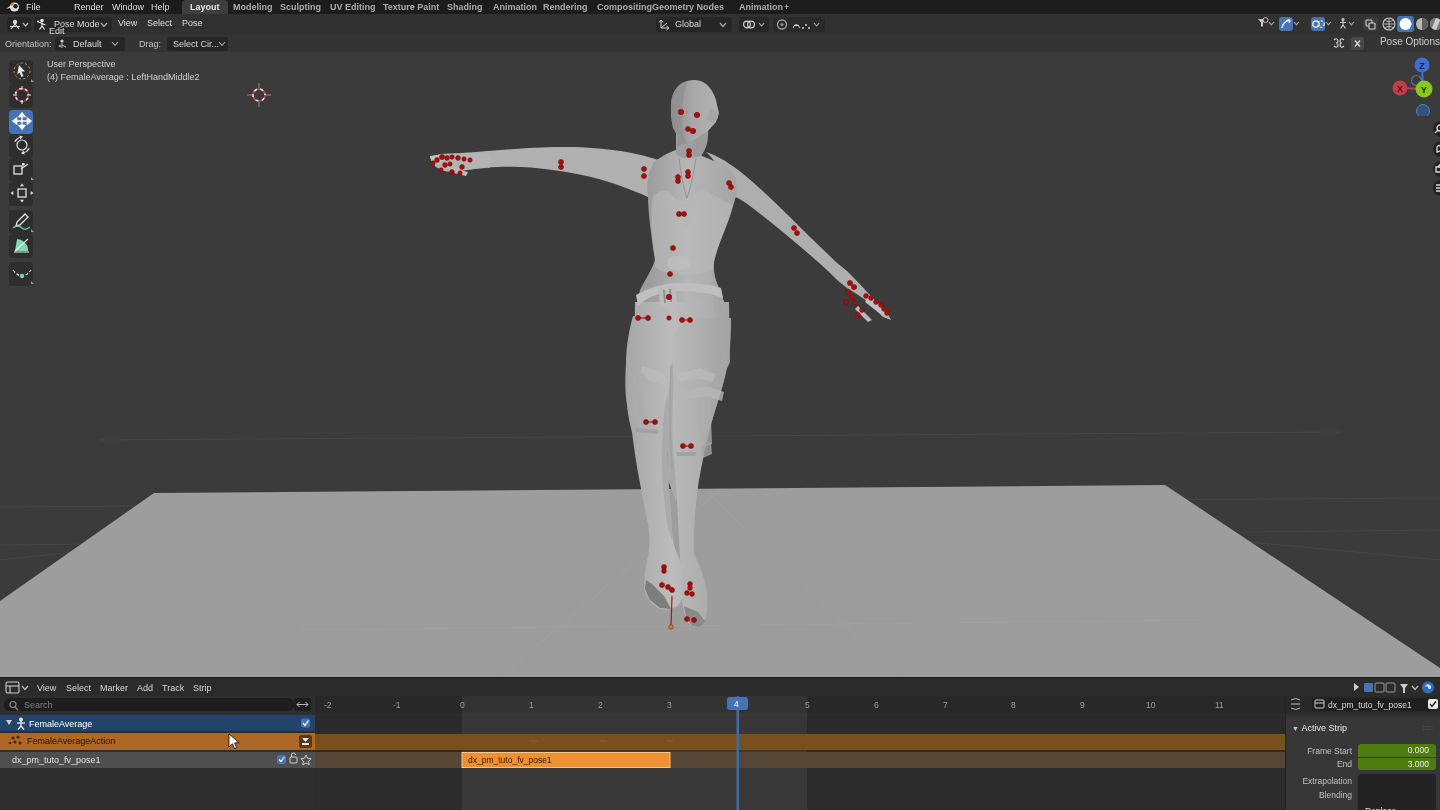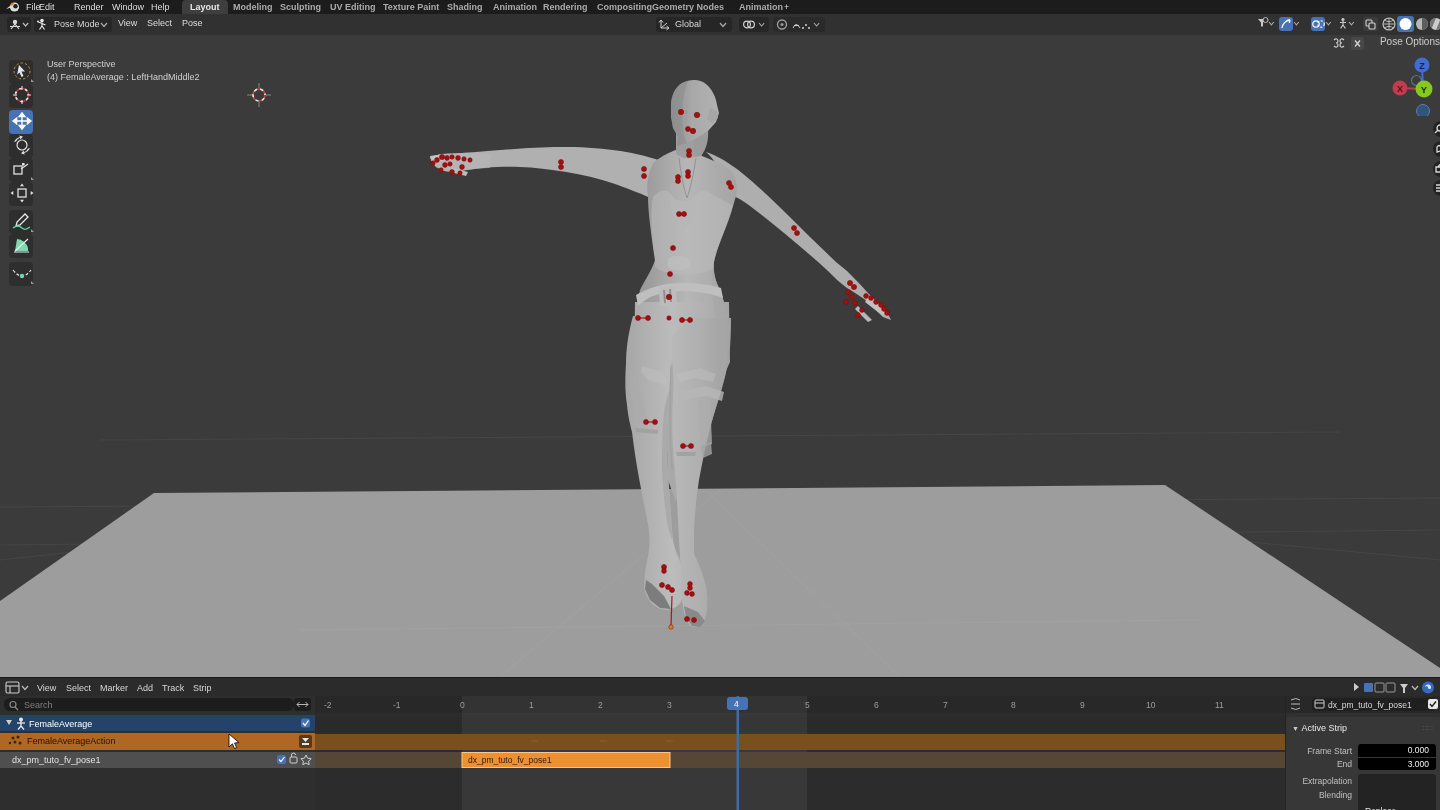--- a/index.html
+++ b/index.html
@@ -30,21 +30,21 @@
 
 
 #poseopt { position:absolute; right:0; top:22px; height:15px; color:#cccccc; font-size:10px; }
 
 
 #nla { position:absolute; left:0; top:677px; width:1440px; height:133px; background:#2e2e2e; }
 #nlahead { position:absolute; left:0; top:0; width:1440px; height:19px; background:#2b2b2b; border-top:1px solid #1a1a1a; }
 #nlahead .m { position:absolute; top:5px; color:#d6d6d6; font-size:9px; }
 .f { position:absolute; font-size:8.5px; }
 .f.lbl2 { right:88px; color:#c0c0c0; text-align:right; }
-.f.val { left:72px; width:78px; height:12.5px; background:#000000; color:#f2f2f2; text-align:right; padding:1px 7px 0 0; }
+.f.val { left:72px; width:78px; height:12.5px; background:#4d7c0f; color:#f2f2f2; text-align:right; padding:1px 7px 0 0; }
 .f.drop { left:72px; width:78px; height:28px; background:#232323; border-radius:3px; color:#e6e6e6; padding:18px 0 0 7px; }
 </style>
 </head>
 <body>
 <div id="root">
 
   <div id="vp">
     <svg width="1440" height="663" viewBox="0 14 1440 663" style="position:absolute;left:0;top:0">
 
       <g stroke="#46464a" stroke-width="1">
@@ -307,20 +307,35 @@
         </g>
         <rect x="141" y="2" width="17" height="16" rx="3" fill="#4772b3"></rect>
         <circle cx="149.5" cy="10" r="6" fill="#ffffff"></circle>
         <circle cx="166" cy="10" r="6" fill="#b8b8b8"></circle>
         <path d="M166,4 a6,6 0 0 1 0,12 Z" fill="#5e5e5e"></path>
         <circle cx="180" cy="10" r="6" fill="#cccccc"></circle>
         <path d="M180,4 a6,6 0 0 0 -4.2,10.3 Z M180,16 a6,6 0 0 0 4.2,-10.3 Z" fill="#777777"></path>
       </svg>
     </div>
 
+    <div id="toolrow">
+      <div class="lbl" style="left:5px;top:4px;">Orientation:</div>
+      <div class="btn" style="left:55px;top:2px;width:70px;height:14px;padding-left:18px;line-height:14px;">Default</div>
+      <svg width="70" height="14" style="position:absolute;left:55px;top:2px">
+        <circle cx="7" cy="4" r="1.6" fill="#cccccc"></circle>
+          <circle cx="5" cy="9" r="1.3" fill="#9a9a9a"></circle>
+        <path d="M7,5.5 L7,11 M7,8 l4,2" stroke="#bbbbbb" stroke-width="1"></path>
+        <path d="M57,5 l3,3.5 3,-3.5" fill="none" stroke="#aaaaaa" stroke-width="1.1"></path>
+      </svg>
+      <div class="lbl" style="left:139px;top:4px;">Drag:</div>
+      <div class="btn" style="left:167px;top:2px;width:61px;height:14px;padding-left:6px;line-height:14px;">Select Cir...</div>
+      <svg width="12" height="14" style="position:absolute;left:217px;top:2px">
+          <path d="M2,5 l3,3.5 3,-3.5" fill="none" stroke="#aaaaaa" stroke-width="1.1"></path>
+        </svg>
+    </div>
     <div id="overlaytext">User Perspective<br>(4) FemaleAverage : LeftHandMiddle2</div>
 
     <svg width="110" height="17" style="position:absolute;left:1330px;top:21px">
       <g stroke="#c9c9c9" stroke-width="1.2" fill="none">
         <path d="M3,4 c2,-2 4,-1 4,1 c0,1 -1,2 -2,2 c1,0 2,1 2,2 c0,2 -2,3 -4,1 M13,4 c-2,-2 -4,-1 -4,1 c0,1 1,2 2,2 c-1,0 -2,1 -2,2 c0,2 2,3 4,1" transform="translate(1,1)"></path>
       </g>
       <rect x="21" y="2" width="13" height="13" rx="2.5" fill="#484848"></rect>
       <path d="M25,5.5 l5,6 M30,5.5 l-5,6" stroke="#d8d8d8" stroke-width="1.2"></path>
     </svg>
     <div id="poseopt">Pose Options</div>
@@ -415,21 +430,21 @@
   </div>
 
   <div id="topbar">
     <svg width="18" height="14" style="position:absolute;left:4px;top:0">
       <circle cx="10.5" cy="7" r="4.6" fill="#dddddd"></circle>
       <circle cx="11.5" cy="6.2" r="2.2" fill="#1c1c1c"></circle>
       <path d="M2,9 L8,4.5 L9,7 Z" fill="#dddddd"></path>
       <path d="M10.5,2.4 a4.6,4.6 0 0 0 -4.4,3.2 l2.5,-0.2 Z" fill="#e87d0d"></path>
     </svg>
     <div class="menu" style="left:26px;">File</div>
-    <div class="menu" style="left:39px;">Edit</div>
+    <div class="menu" style="left:49px;margin-top:24px;">Edit</div>
     <div class="menu" style="left:74px;">Render</div>
     <div class="menu" style="left:112px;">Window</div>
     <div class="menu" style="left:151px;">Help</div>
     <div class="tab active" style="left:182px;">Layout</div>
     <div class="tab" style="left:225px;">Modeling</div>
     <div class="tab" style="left:272px;">Sculpting</div>
     <div class="tab" style="left:322px;">UV Editing</div>
     <div class="tab" style="left:375px;">Texture Paint</div>
     <div class="tab" style="left:439px;">Shading</div>
     <div class="tab" style="left:485px;">Animation</div>

